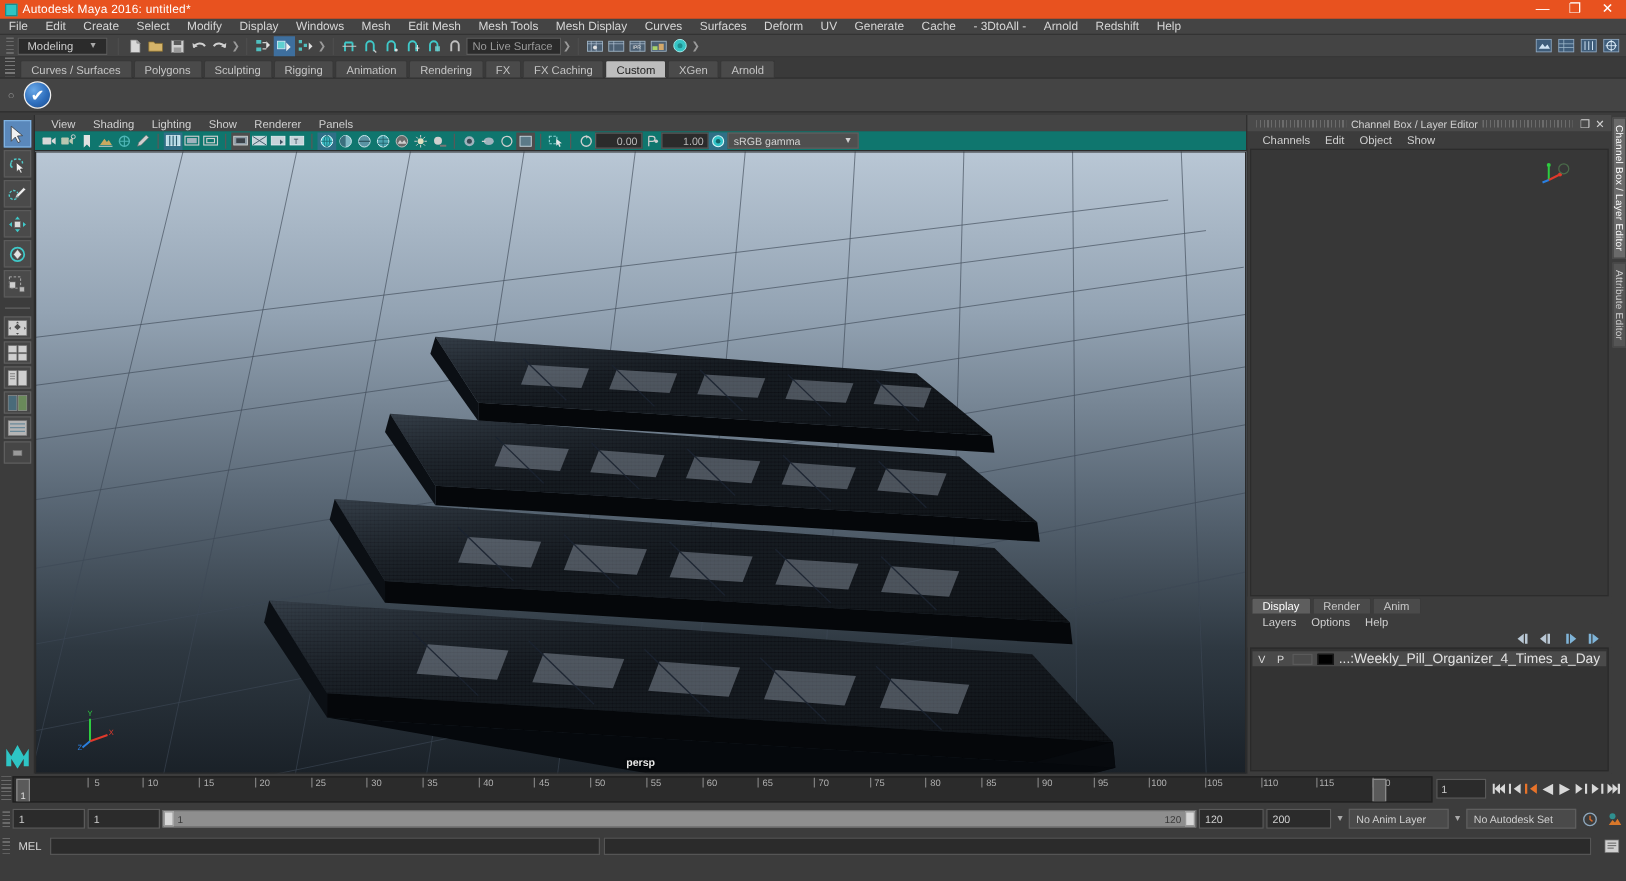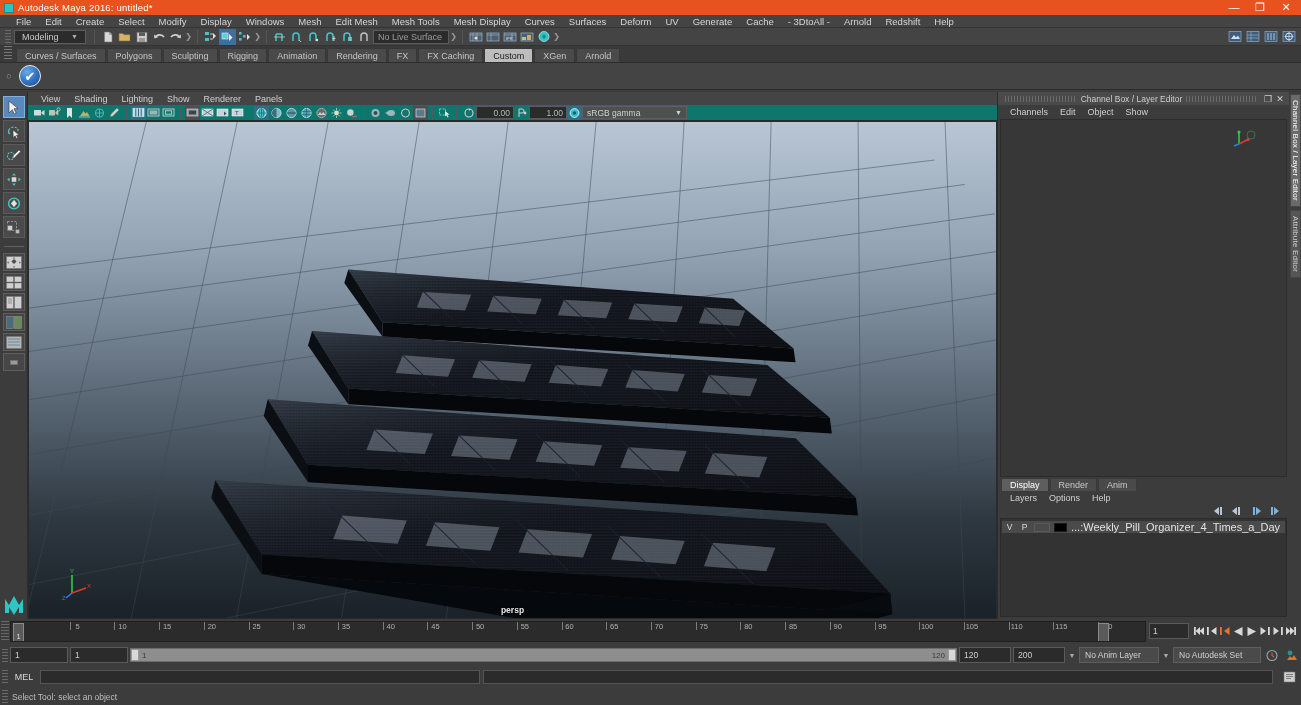--- a/index.html
+++ b/index.html
@@ -23,21 +23,21 @@
   .tb-title { font-size:9.5px; color:#fff; letter-spacing:.2px; }
   .tb-btns { margin-left:auto; display:flex; height:15px; }
   .tb-btn {
     width:26px; height:15px; display:flex; align-items:center; justify-content:center;
     font-size:11px; color:#fff; line-height:1;
   }
 
   
   .menubar {
     height:13px; background:#444; display:flex; 
-    padding-left:9px; border-bottom:1px solid #333;
+    padding-left:0; border-bottom:1px solid #333;
   }
   .menu-item {
     font-size:9.5px; color:#d6d6d6; padding:0 7px; height:13px;
     display:flex; align-items:center; white-space:nowrap;
   }
 
   
   .statusline {
     height:18px; background:#444; display:flex; align-items:center;
     padding-left:2px; gap:0px; border-bottom:1px solid #333;
@@ -1123,18 +1123,14 @@
     <div class="cl-input" style="width:440px"></div>
     <div class="cl-input" style="flex:1; margin-right:28px"></div>
     <div style="position:absolute; right:4px; width:16px; height:14px; display:flex; align-items:center; justify-content:center;">
       <svg width="13" height="12" viewBox="0 0 13 12">
           <rect x="1" y="1" width="11" height="10" fill="#cfcfcf" stroke="#777" stroke-width=".6"></rect>
           <path d="M3 3.5h7M3 5.5h7M3 7.5h5" stroke="#555" stroke-width=".7"></path>
         </svg>
     </div>
   </div>
 
-  <div class="helpline">
-    <div class="cl-grip"></div>
-    <div class="hl-text">Select Tool: select an object</div>
-  </div>
 
 </div>
 
 </body></html>

